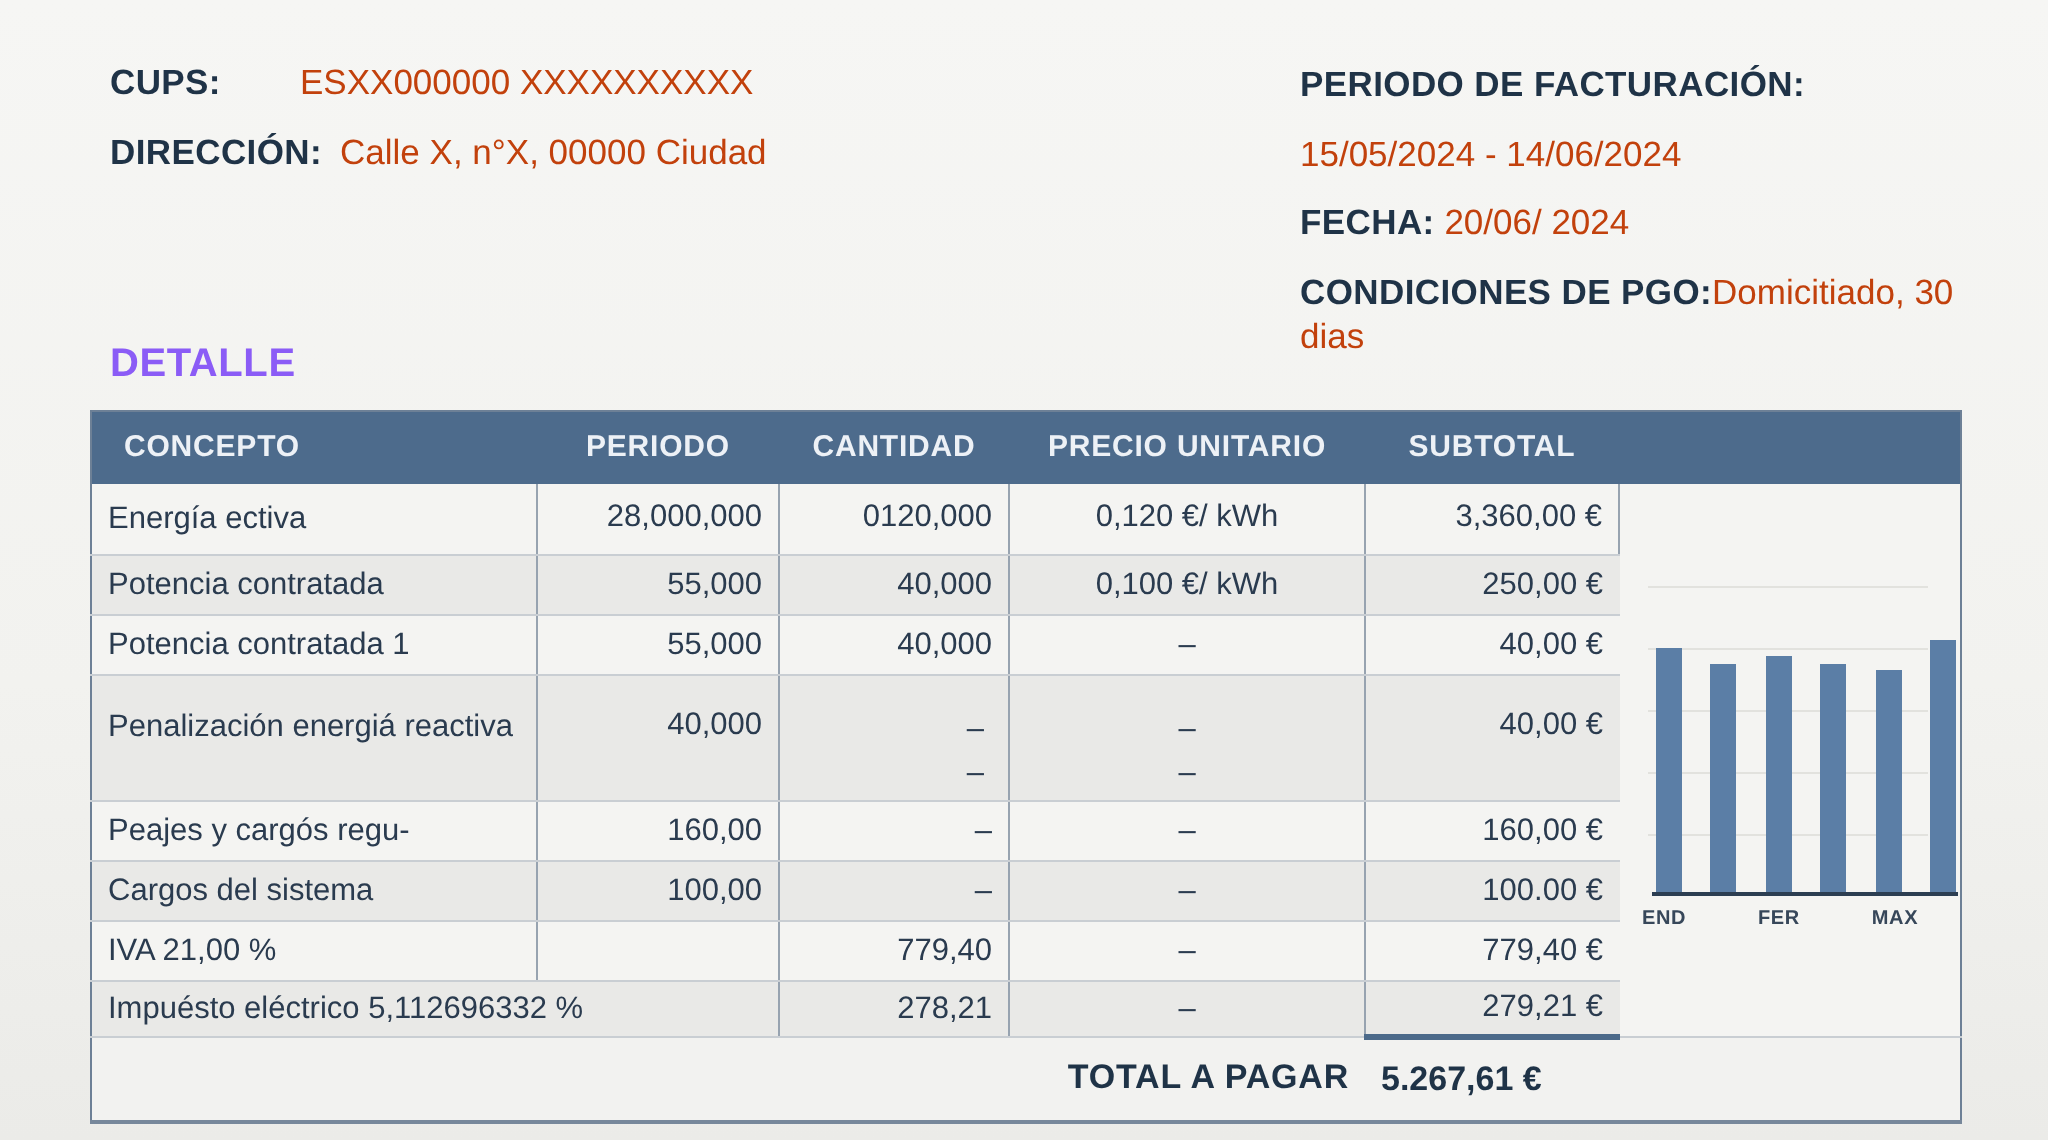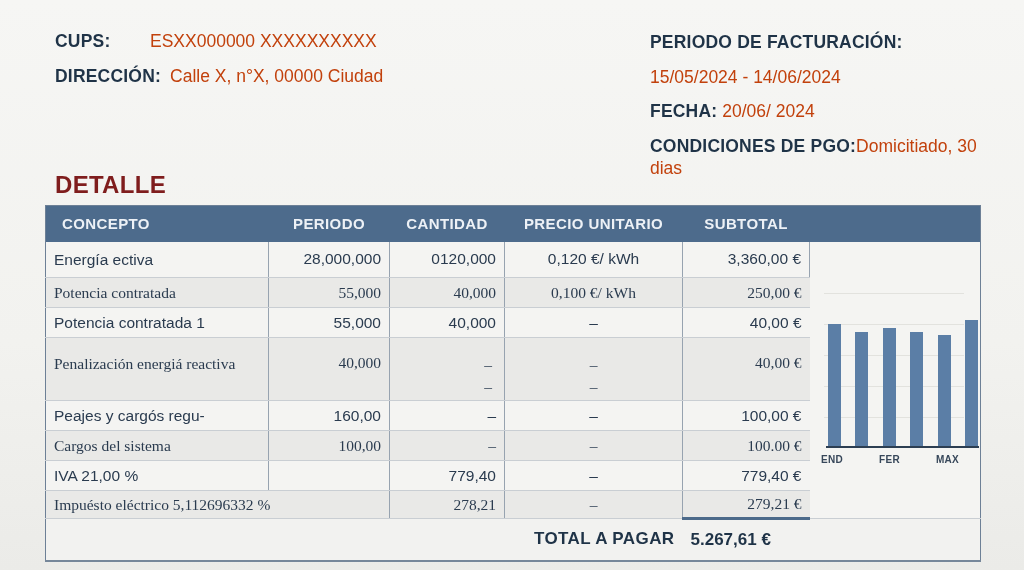--- a/index.html
+++ b/index.html
@@ -20,21 +20,21 @@
   .lbl-fixed { display:inline-block; width:95px; }
   .val { color:#c2410c; }
 
   .info-right { position:absolute; left:650px; top:31px; width:345px; font-size:17.5px; }
   .info-right .line { margin-bottom:12.5px; line-height:22px; }
   .info-right .wrapline { white-space:normal; }
 
   
   .detalle-title {
     position:absolute; left:55px; top:171px;
-    font-size:24px; font-weight:bold; color:#7f1d1d; letter-spacing:0.3px;
+    font-size:20px; font-weight:bold; color:#8b5cf6; letter-spacing:0.3px;
   }
 
   
   table.detail {
     position:absolute; left:45px; top:205px; width:935px;
     border-collapse:collapse; table-layout:fixed;
     border:1.5px solid #6d8096;
     background:#f3f3f1;
   }
   table.detail th {
@@ -45,21 +45,21 @@
   table.detail th.h-concepto { text-align:left; padding-left:16px; }
   table.detail td {
     font-size:15.5px; color:#2a3b4f;
     border-right:1px solid #97a3b0;
     border-bottom:1px solid #c9ced3;
     vertical-align:middle; padding:2px 8px;
     overflow:hidden; white-space:nowrap;
   }
   table.detail td:last-child { border-right:none; }
   tr.row-light td { background:#f4f4f2; }
-  tr.row-dark  td { background:#e9e9e7;font-family:Liberation Serif, serif; }
+  tr.row-dark  td { background:#e9e9e7; }
   td.c-concepto { text-align:left; padding-left:10px; white-space:normal; line-height:19px; }
   td.c-num { text-align:right; padding-right:12px; }
   td.c-mid { text-align:center; }
   td.c-sub { text-align:right; padding-right:13px; }
   tr.r1 td { height:36px; }
   tr.r30 td { height:30px; }
   tr.r4 td { height:54px; vertical-align:top; padding-top:16px; }
   tr.r8 td { height:28px; }
   .stack div { line-height:22px; text-align:center; }
   .stack-num div { line-height:22px; text-align:right; padding-right:4px; }
@@ -213,21 +213,21 @@
         </div>
       </td>
       <td class="c-sub">40,00 €</td>
     </tr>
 
     <tr class="row-light r30">
       <td class="c-concepto">Peajes y cargós regu-</td>
       <td class="c-num">160,00</td>
       <td class="c-num">–</td>
       <td class="c-mid">–</td>
-      <td class="c-sub">100,00 €</td>
+      <td class="c-sub">160,00 €</td>
     </tr>
 
     <tr class="row-dark r30">
       <td class="c-concepto">Cargos del sistema</td>
       <td class="c-num">100,00</td>
       <td class="c-num">–</td>
       <td class="c-mid">–</td>
       <td class="c-sub">100.00 €</td>
     </tr>
 

